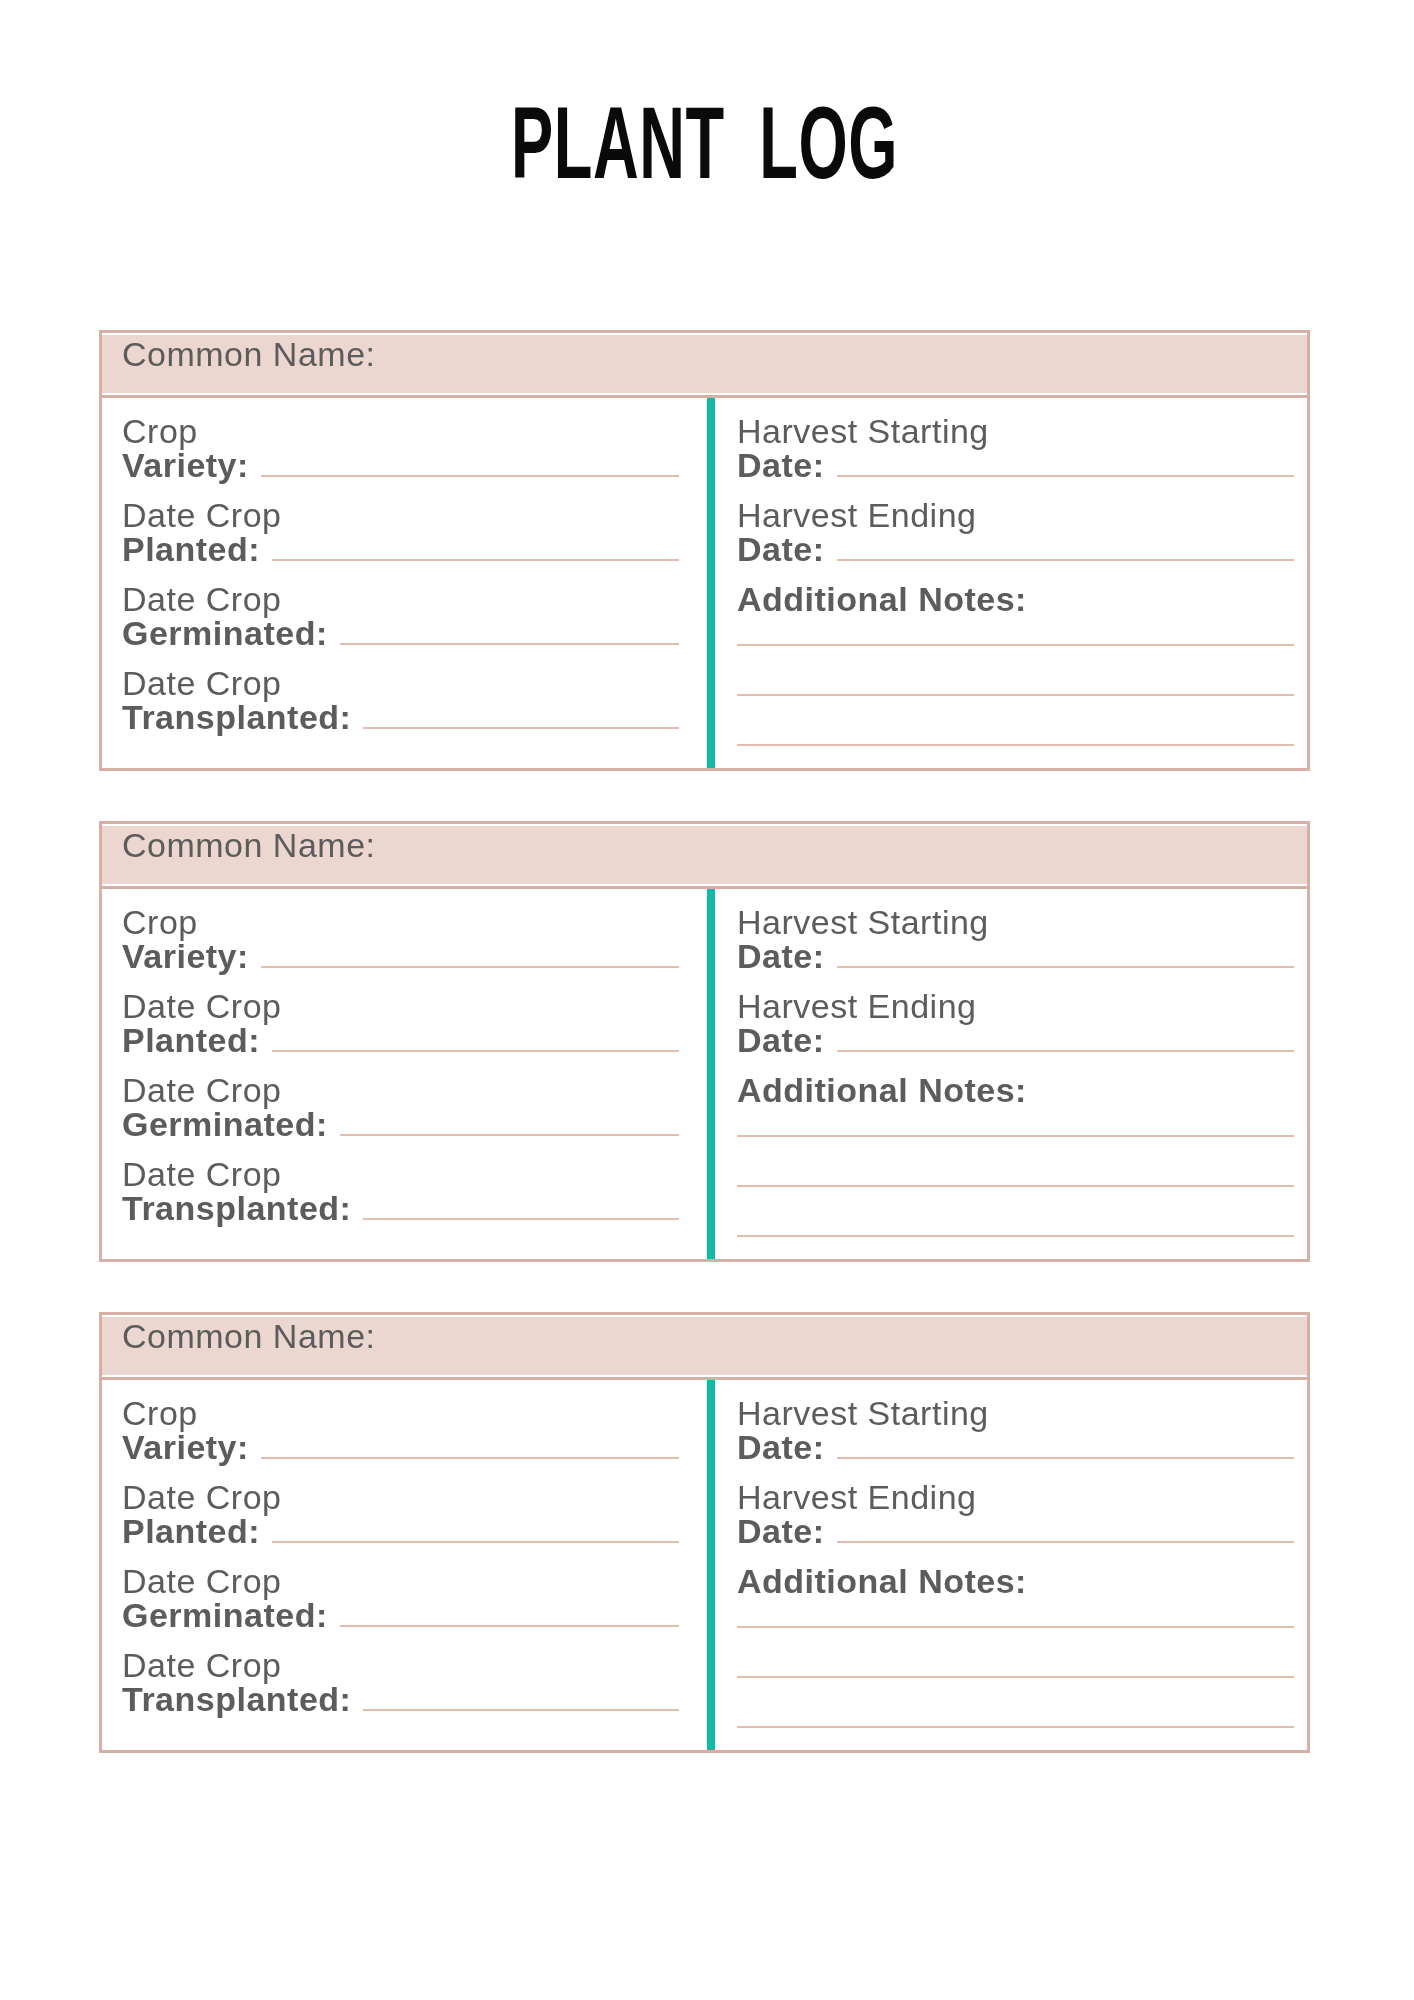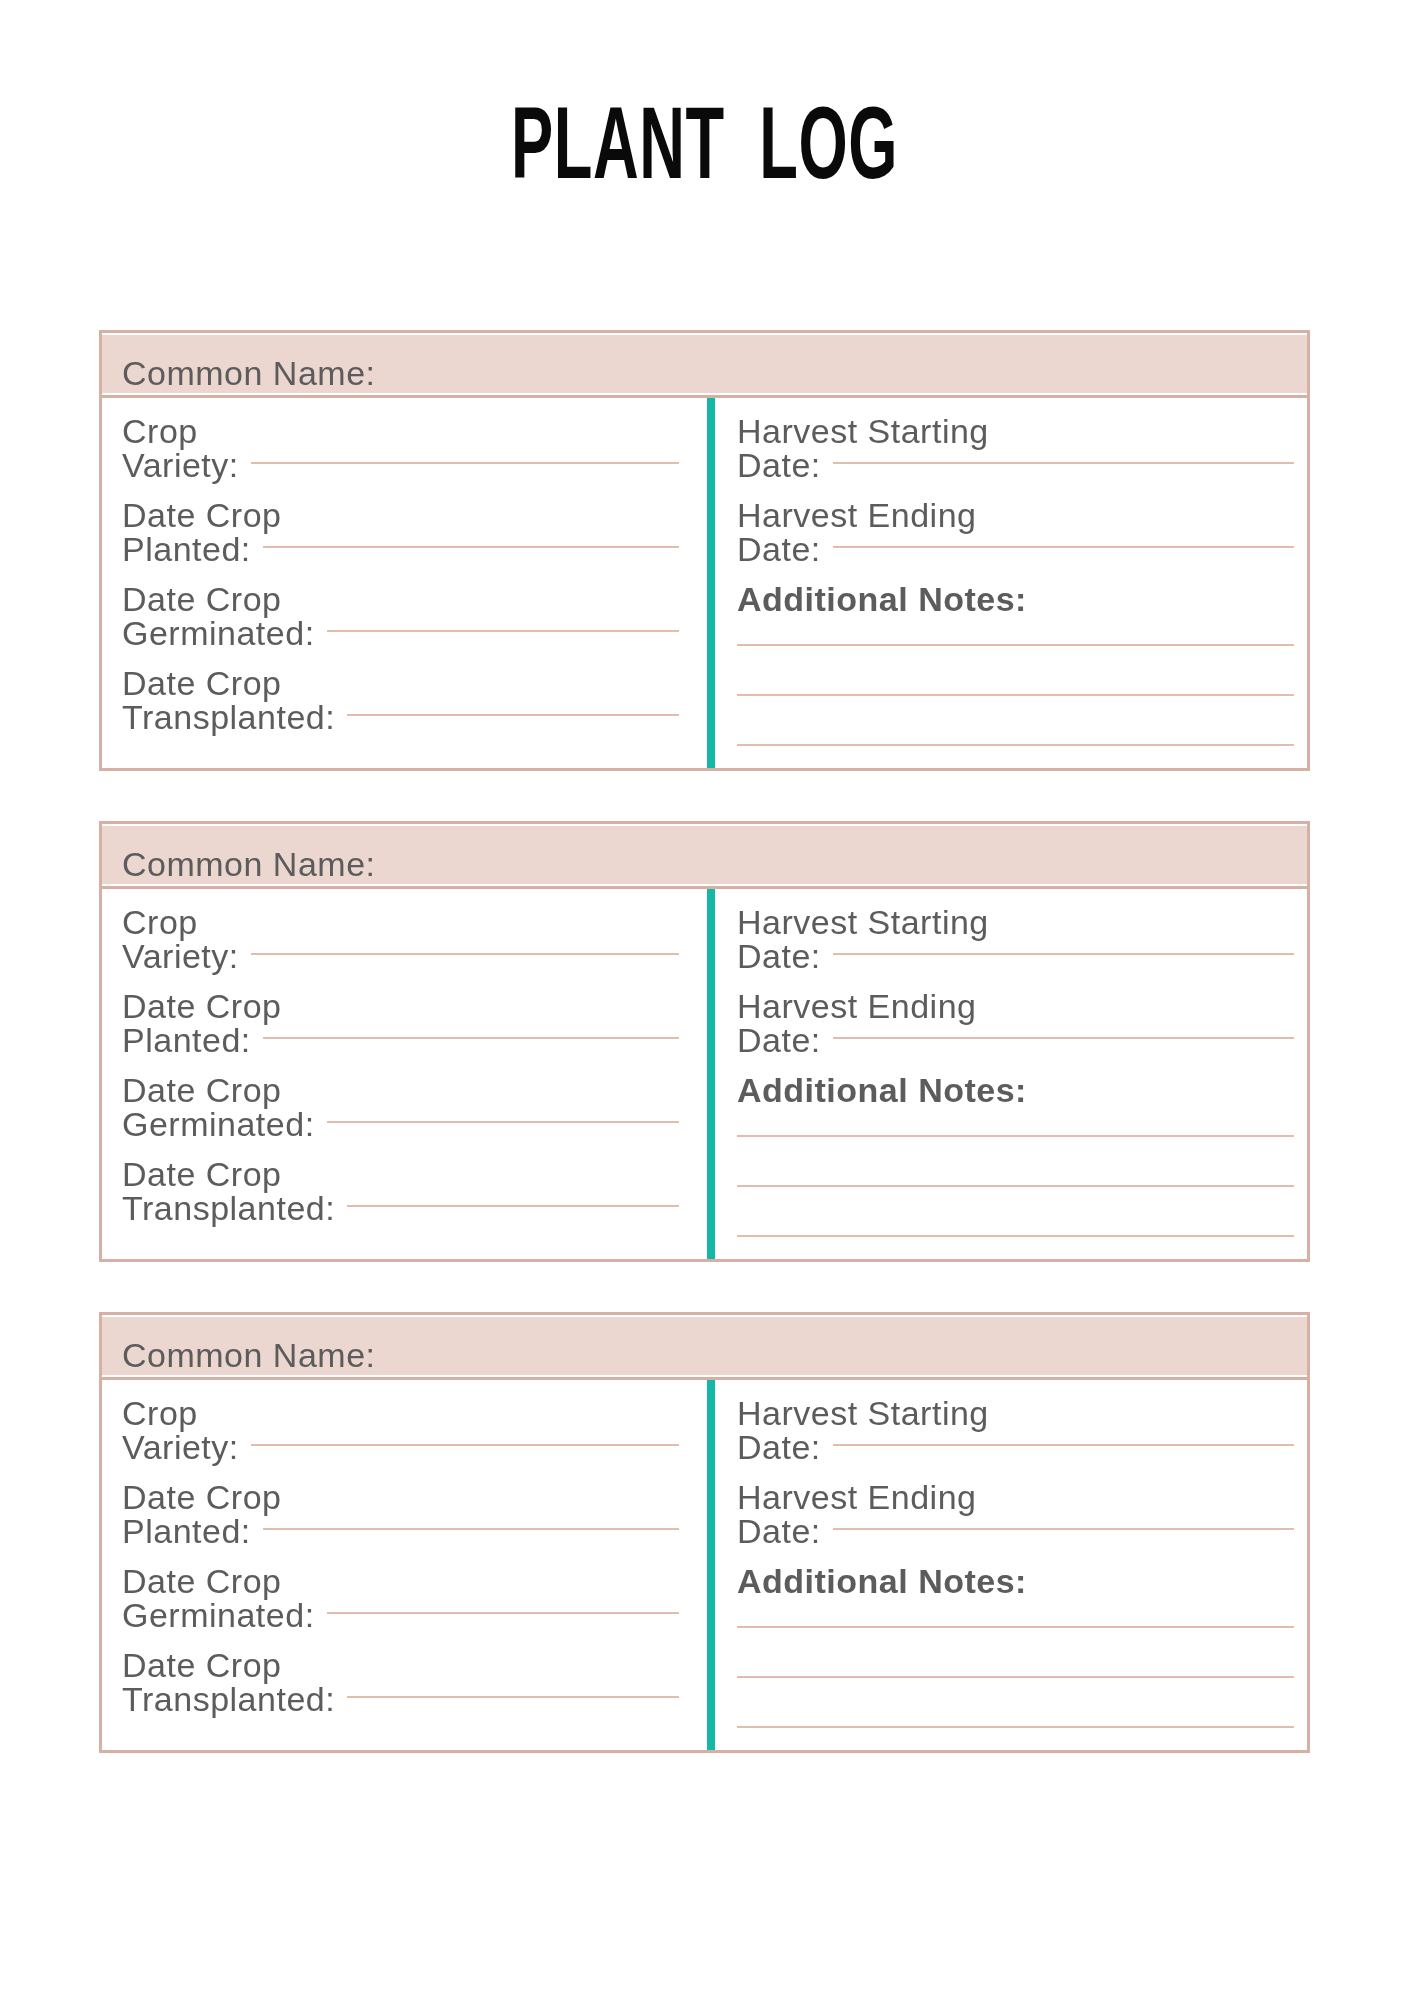--- a/index.html
+++ b/index.html
@@ -28,21 +28,21 @@
   
   .card { border:3px solid #d6b0a4; margin-top:50px; background:#ffffff; }
   .card.first { margin-top:130px; }
 
   .card-header {
     background:#ebd7cf;
     border-top:2px solid #ffffff;
     border-bottom:2px solid #ffffff;
     height:58px;
     display:flex;
-    align-items:flex-end;
+    align-items:flex-start;
     padding:0 20px;
   }
   .hdr-label {
     color:#5c5c5c;
     font-size:34px;
     letter-spacing:0.5px;
     white-space:nowrap;
   }
   .hdr-fill { flex:1; height:100%; }
   .hdr-rule { height:3px; background:#d6b0a4; }
@@ -54,21 +54,21 @@
 
   .field { margin-bottom:16px; }
   .field.last { margin-bottom:0; }
   .l1, .l2 {
     color:#5c5c5c;
     font-size:34px;
     line-height:34px;
     letter-spacing:0.5px;
     white-space:nowrap;
   }
-  .l2row { display:flex; align-items:center; }
+  .l2row { display:flex; align-items:flex-end;font-weight:bold; }
   .fill-line {
     flex:1;
     height:0;
     border-bottom:2px solid #e3bcae;
     margin-left:12px;
     margin-bottom:5px;
   }
 
   .notes-label {
     color:#5c5c5c;

